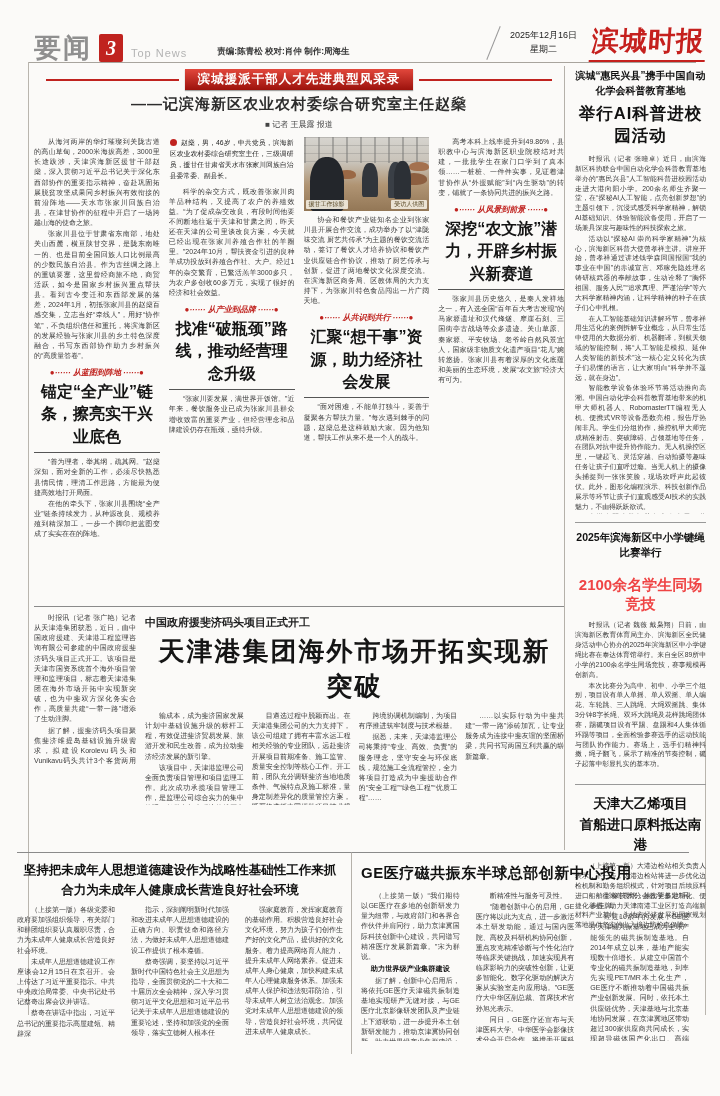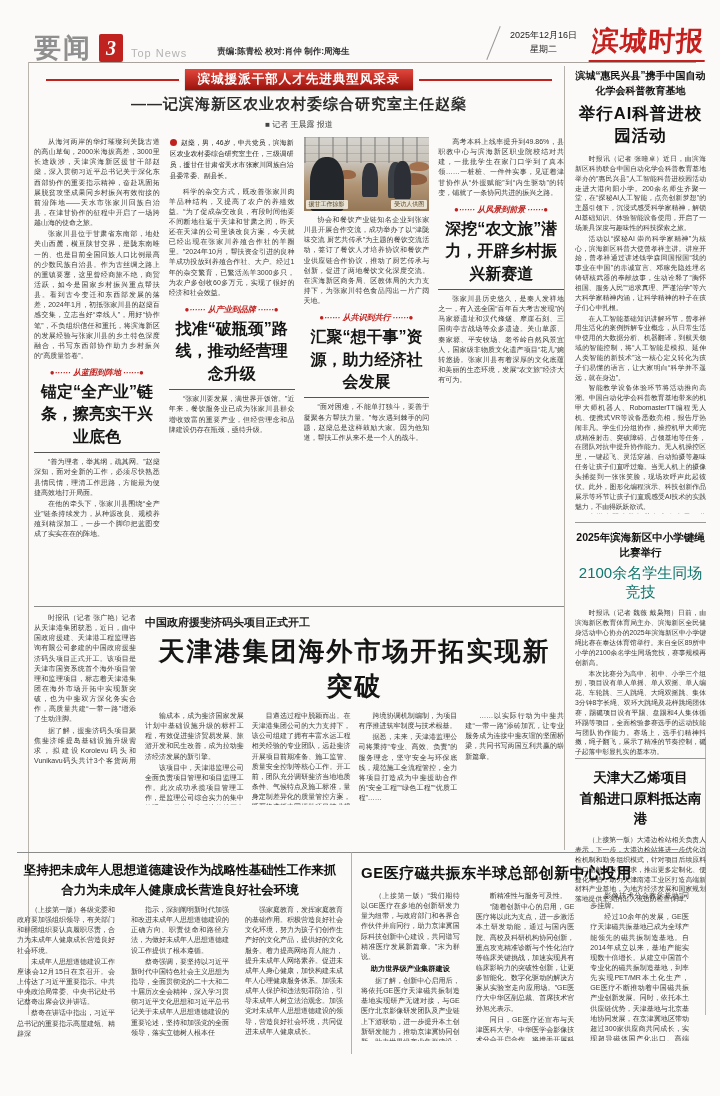--- a/index.html
+++ b/index.html
@@ -64,23 +64,23 @@
 .port-h{font-size:26px;font-weight:900;text-align:center;letter-spacing:2px;color:#151515;margin:4px 0 7px}
 .port-cols{display:flex;gap:8px;height:94px;overflow:hidden}
 .pcol{flex:1;overflow:hidden;min-width:0}
 
 .rail .p{font-size:6.8px}
 .rA-small{font-size:10px;font-weight:bold;text-align:center;line-height:1.45;color:#111;margin-top:3px}
 .rA-big{font-size:16.5px;font-weight:900;text-align:center;letter-spacing:1px;color:#111;margin:5px 0 7px}
 .rA-body{height:360px;overflow:hidden}
 .rB{border-top:1px solid #999;margin-top:8px;padding-top:7px}
 .rB-small{font-size:10.5px;font-weight:bold;text-align:center;color:#111;line-height:1.45}
-.rB-big{font-size:15px;font-weight:400;text-align:center;margin:4px 0 6px;color:#0f766e}
+.rB-big{font-size:15px;font-weight:700;text-align:center;margin:16px 0 6px;color:#ef4444}
 .rB-body{height:148px;overflow:hidden}
-.rC{border-top:1px solid #999;margin-top:2px;padding-top:9px}
+.rC{border-top:1px solid #999;margin-top:16px;padding-top:9px}
 .rC-t{font-size:13.5px;font-weight:900;text-align:center;line-height:1.5;color:#111;margin-bottom:6px}
 .rC-body{height:84px;overflow:hidden}
 
 .bottom{position:absolute;top:852px;left:17px;width:672px;height:202px;display:flex}
 .bl{width:334px;border-top:1px solid #8a8a8a;padding:7px 8px 0 0}
 .ge{flex:1;border-top:1px solid #8a8a8a;border-left:1px solid #b5b1aa;padding:7px 0 0 9px;min-width:0}
 .bl-h{font-size:12.5px;font-weight:900;text-align:center;line-height:1.6;color:#111;margin-bottom:5px}
 .ge-h{font-size:15px;font-weight:900;color:#111;margin:4px 0 8px;letter-spacing:.5px}
 .bcols{display:flex;gap:16px;height:150px;overflow:hidden}
 .bcol{flex:1;overflow:hidden;min-width:0}

